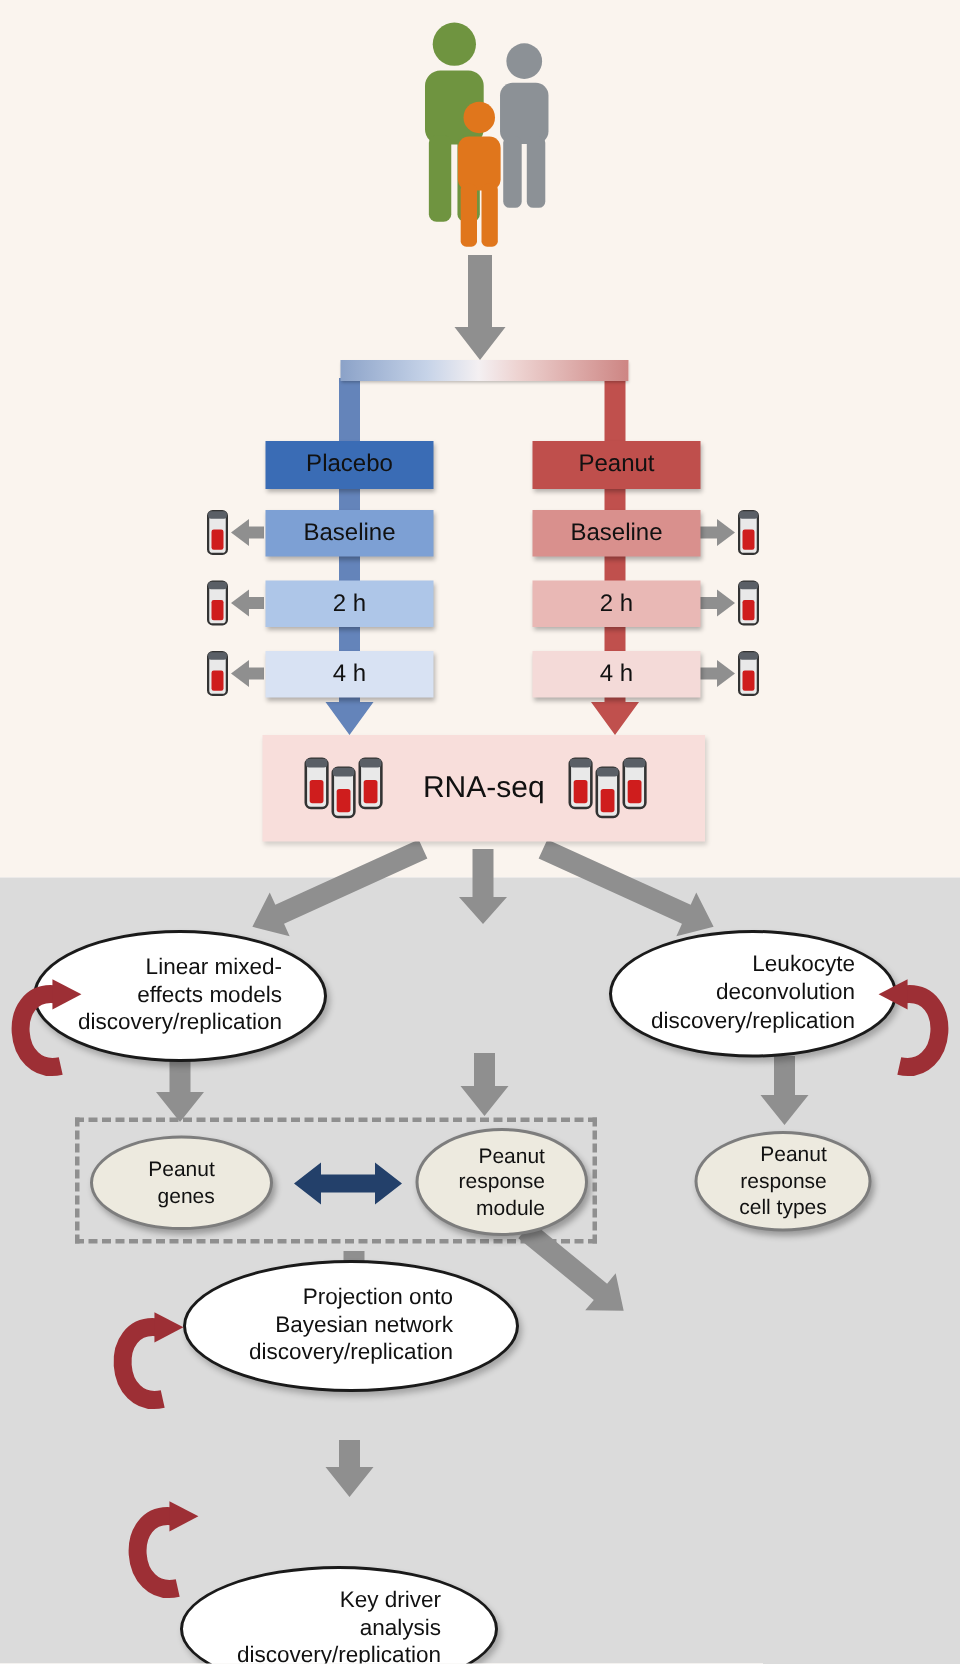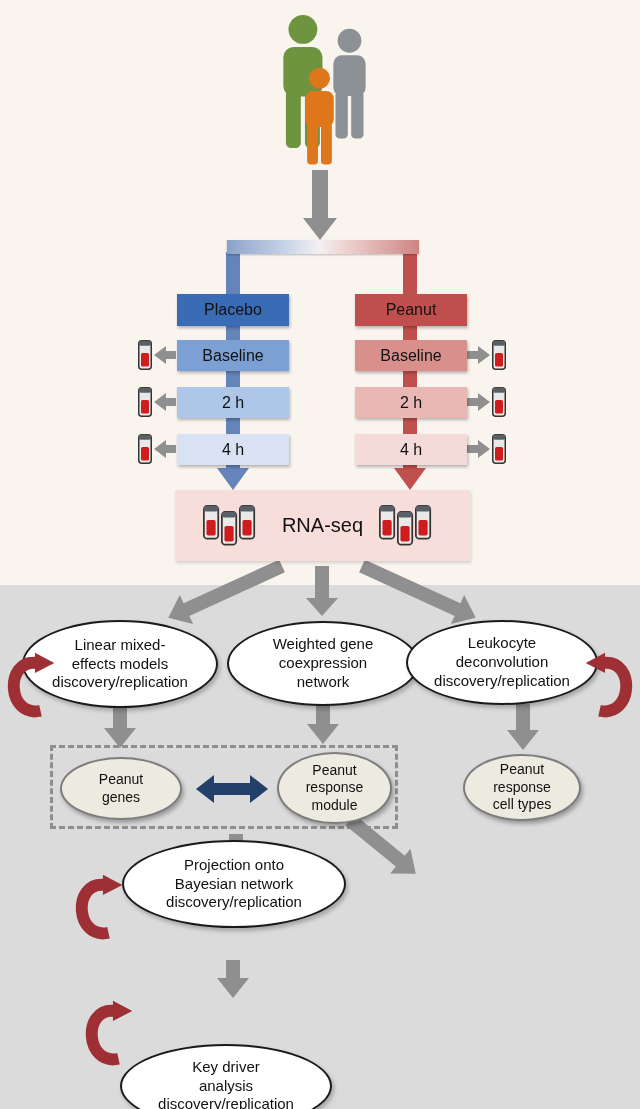--- a/index.html
+++ b/index.html
@@ -9,21 +9,21 @@
   .bg-bottom{position:absolute;left:0;top:585px;width:640px;height:524px;background:#dbdbdb;}
   .layer{position:absolute;left:0;top:0;pointer-events:none;}
   .gradient-bar{position:absolute;left:227px;top:240px;width:192px;height:14px;
     background:linear-gradient(90deg,#8ba2c8 0%,#c6d3e8 30%,#f4f0f2 48%,#edd2d0 62%,#cd8583 100%);
     box-shadow:0 1px 2px rgba(0,0,0,.25);}
   .col-box{position:absolute;width:112px;height:32px;display:flex;align-items:center;justify-content:center;
     font-size:16px;color:#141414;box-shadow:1px 2px 3px rgba(0,0,0,.28);}
   .rnaseq{position:absolute;left:175px;top:490px;width:295px;height:71px;background:#f8dedb;
     display:flex;align-items:center;justify-content:center;font-size:20px;color:#222;
     box-shadow:1px 2px 3px rgba(0,0,0,.15);}
-  .ellipse{position:absolute;border-radius:50%;display:flex;align-items:center;justify-content:center;text-align:center;}
+  .ellipse{position:absolute;border-radius:50%;display:flex;align-items:center;justify-content:center;text-align:right;}
   .ellipse.white{background:#ffffff;border:2.5px solid #1a1a1a;box-shadow:2px 3px 4px rgba(0,0,0,.25);font-size:15px;}
   .ellipse.beige{background:#edeadf;border:2px solid #7d7d7d;box-shadow:2px 3px 4px rgba(0,0,0,.3);font-size:14px;}
   .lbl{white-space:pre-line;line-height:1.25;color:#111;}
   .dashed-box{position:absolute;left:50px;top:745px;width:348px;height:84px;border:3px dashed #8f8f8f;}
 </style>
 </head>
 <body>
 
 <div class="stage">
   <div class="bg-top"></div>
@@ -123,25 +123,20 @@
     <span class="lbl">RNA-seq</span>
   </div>
 
   <div class="dashed-box"></div>
 
   <div class="ellipse white" style="left:22px;top:620px;width:196px;height:88px;">
     <span class="lbl">Linear mixed-
 effects models
 discovery/replication</span>
   </div>
-  <div class="ellipse white" style="left:227px;top:621px;width:192px;height:85px;">
-    <span class="lbl">Weighted gene
-coexpression
-network</span>
-  </div>
   <div class="ellipse white" style="left:406px;top:620px;width:192px;height:85px;">
     <span class="lbl">Leukocyte
 deconvolution
 discovery/replication</span>
   </div>
 
   <div class="ellipse beige" style="left:60px;top:757px;width:122px;height:63px;">
     <span class="lbl">Peanut
 genes</span>
   </div>

